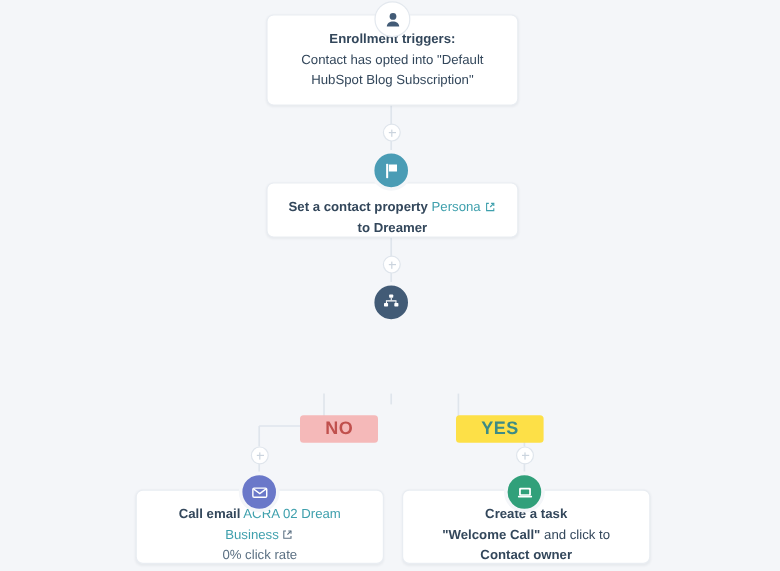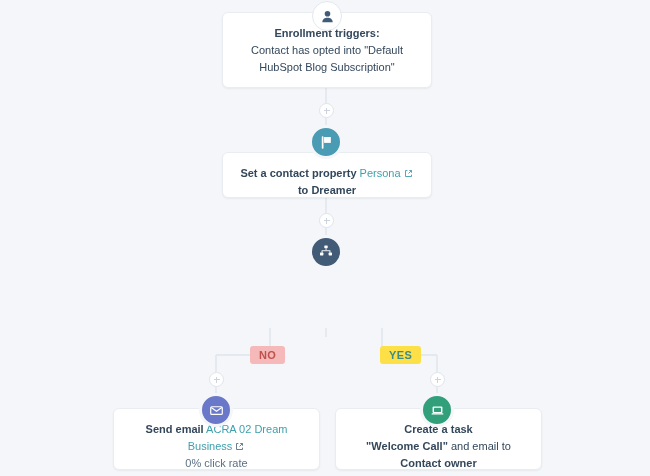--- a/index.html
+++ b/index.html
@@ -131,24 +131,24 @@
     width: 6px; height: 1px;
   }
   .plus::after {
     left: 6px; top: 3.5px;
     width: 1px; height: 6px;
   }
 
   
   .blabel {
     position: absolute;
-    font-size: 11px;
+    font-size: 15px;
     font-weight: bold;
     letter-spacing: 0.4px;
-    padding: 3px 9px;
+    padding: 3px 21px;
     border-radius: 3px;
     z-index: 4;
   }
   .blabel-no  { background: #f5b9b9; color: #c0504d; }
   .blabel-yes { background: #fde047; color: #3d8b85; margin-left: 12px; }
 </style>
 </head>
 <body>
 
 <div id="canvas">
@@ -226,42 +226,42 @@
   <div class="blabel blabel-no" style="left:250px; top:346px;">NO</div>
 
   <div class="blabel blabel-yes" style="left:368px; top:346px;">YES</div>
 
   <div class="plus" style="left:209px; top:372px;"></div>
 
   <div class="plus" style="left:430px; top:372px;"></div>
 
   <div class="card" style="left:113px; top:408px; width:207px; height:62px;">
     <div class="card-line">
-      <span class="bold">Send email</span>
+      <span class="bold">Call email</span>
       <span class="link">ACRA 02 Dream Business</span><span class="ext"><svg viewBox="0 0 12 12" fill="none" stroke="#5b7083" stroke-width="1.2">
             <path d="M4.5 2H2v8h8V7.5"></path>
             <path d="M7 2h3v3"></path>
             <path d="M10 2L6 6"></path>
           </svg></span>
     </div>
     <div class="rate">0% click rate</div>
   </div>
 
   <div class="node node-lg node-email" style="left:199px; top:393px;">
     <svg width="17" height="17" viewBox="0 0 20 20" fill="none" stroke="#ffffff" stroke-width="1.4">
       <rect x="3.2" y="5.6" width="13.6" height="9" rx="1.2" fill="none"></rect>
       <path d="M3.8 6.4l6.2 4.6 6.2-4.6"></path>
     </svg>
   </div>
 
   <div class="card" style="left:335px; top:408px; width:207px; height:62px;">
     <div class="card-title">Create a task</div>
     <div class="card-sub">
       <span class="bold">"Welcome Call"</span>
-      <span>and email to</span>
+      <span>and click to</span>
       <span class="bold">Contact owner</span>
     </div>
   </div>
 
   <div class="node node-lg node-task" style="left:420px; top:393px;">
     <svg width="17" height="17" viewBox="0 0 20 20" fill="#ffffff">
       <rect x="4.2" y="5.2" width="11.6" height="8" rx="1.3"></rect>
       <rect x="5.9" y="6.9" width="8.2" height="4.8" rx="0.6" fill="#31a07a"></rect>
       <rect x="3.0" y="13.2" width="14" height="1.6" rx="0.8"></rect>
     </svg>

